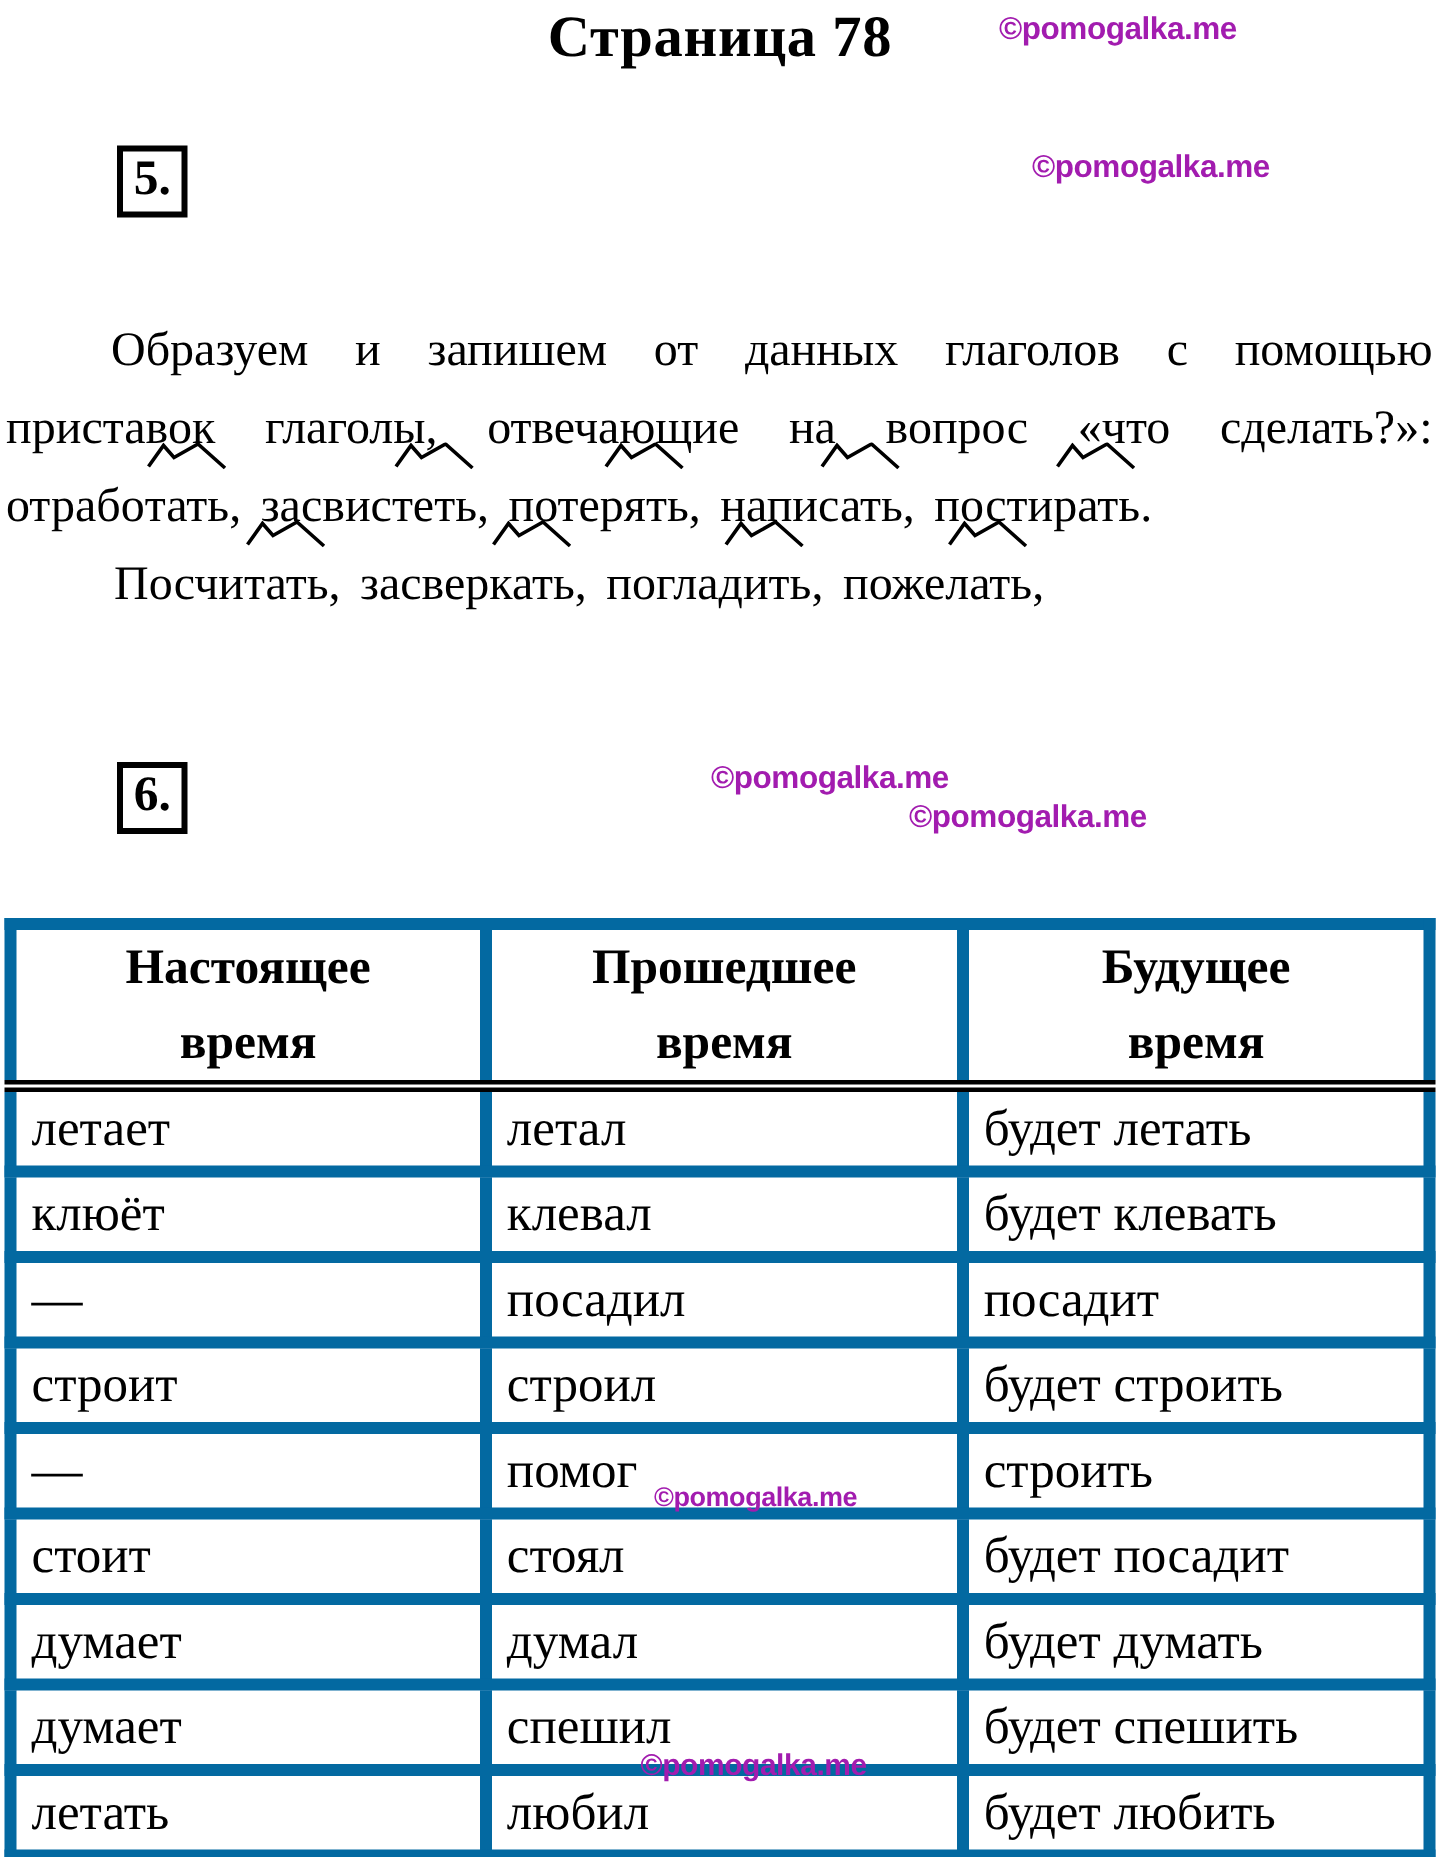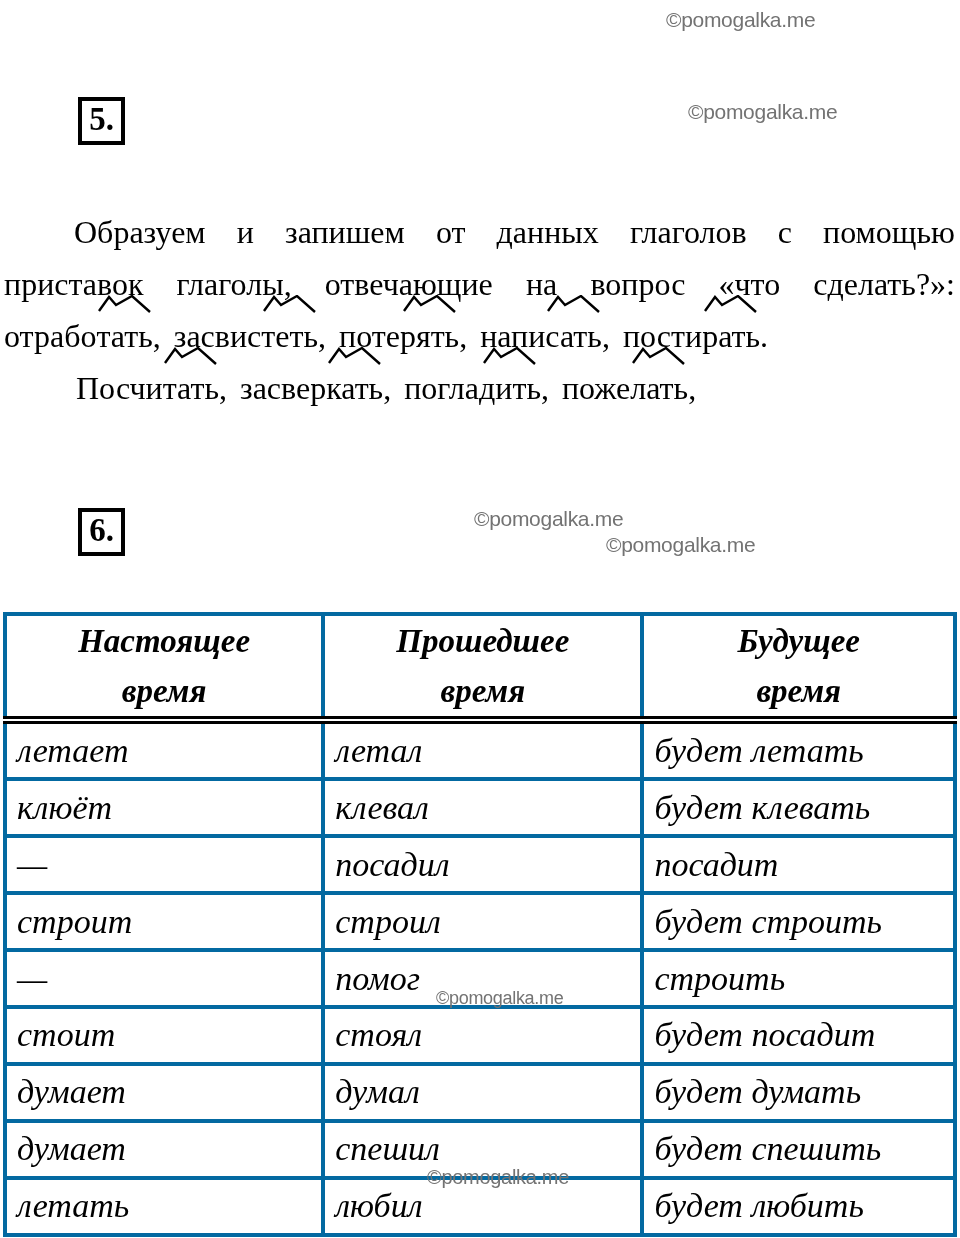--- a/index.html
+++ b/index.html
@@ -8,21 +8,21 @@
     font-family:"Liberation Serif","DejaVu Serif",serif;color:#000;
     overflow:hidden;
   }
   .title{
     position:absolute;top:2px;left:0;width:960px;text-align:center;
     font-size:39px;font-weight:bold;letter-spacing:.5px;
   }
   .wm{
     position:absolute;
     font-family:"Liberation Sans","DejaVu Sans",sans-serif;
-    font-weight:normal;font-size:21px;letter-spacing:-.3px;color:#737373;
+    font-weight:bold;font-size:21px;letter-spacing:-.3px;color:#a21caf;
     white-space:nowrap;z-index:5;
   }
   .wm1{left:666px;top:8px;}
   .wm2{left:688px;top:100px;}
   .wm3{left:474px;top:507px;}
   .wm4{left:606px;top:533px;}
   .wm5{left:436px;top:988px;font-size:18px;}
   .wm6{left:427px;top:1166px;font-size:20px;}
   .numbox{
     position:absolute;left:78px;width:39px;height:37px;
@@ -43,37 +43,38 @@
   .marked{position:relative;display:inline-block;}
   .zig{position:absolute;left:50%;top:-15px;transform:translateX(-50%);}
   table.tense{
     position:absolute;left:3px;top:612px;width:954px;height:625px;
     border-collapse:collapse;table-layout:fixed;
     font-size:34px;
   }
   table.tense col.c1{width:33.5%;}
   table.tense col.c2{width:33.6%;}
   table.tense col.c3{width:32.9%;}
-  table.tense th,table.tense td{border:4px solid #0369a1;font-style:italic;}
+  table.tense th,table.tense td{border:8px solid #0369a1;}
   table.tense{border:3px solid #000;}
   table.tense thead th{
     border-bottom:8px double #000;height:97px;
     font-size:33px;font-weight:bold;text-align:center;vertical-align:middle;
     line-height:50px;padding:0;
   }
   table.tense td{
     height:49px;padding:0 4px 0 10px;vertical-align:middle;text-align:left;
     line-height:40px;
   }
 </style>
 </head>
 <body>
 
 <div class="page">
 
+  <div class="title">Страница 78</div>
 
   <div class="wm wm1">©pomogalka.me</div>
   <div class="wm wm2">©pomogalka.me</div>
   <div class="wm wm3">©pomogalka.me</div>
   <div class="wm wm4">©pomogalka.me</div>
   <div class="wm wm5">©pomogalka.me</div>
   <div class="wm wm6">©pomogalka.me</div>
 
   <div class="numbox box5">5.</div>
 

